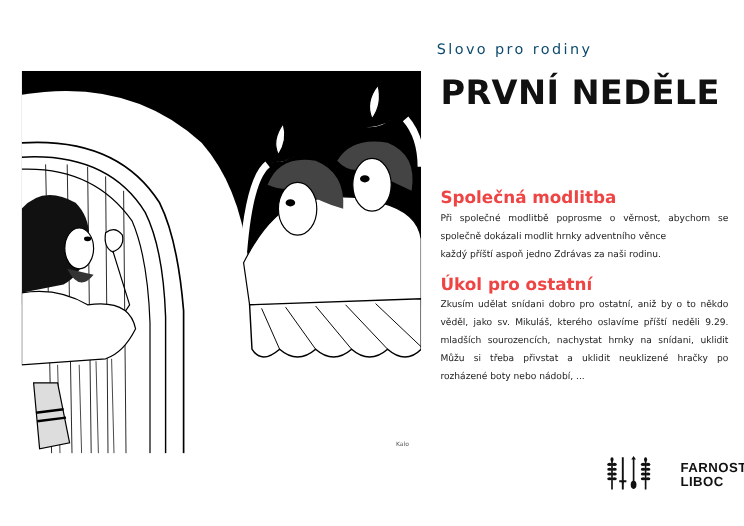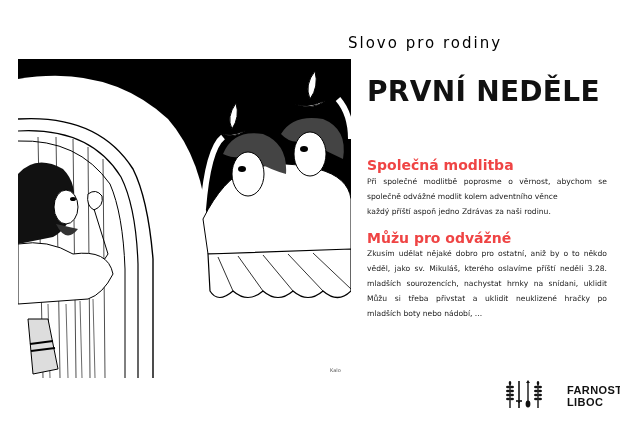--- a/index.html
+++ b/index.html
@@ -4,23 +4,23 @@
 <style>
   html, body { margin:0; padding:0; }
   body { width:620px; height:438px; background:#ffffff; position:relative; overflow:hidden;
          font-family:"DejaVu Sans", sans-serif; color:#111; }
 
   
   .illus { position:absolute; left:18px; top:59px; width:333px; height:319px; overflow:hidden; background:#fff; }
   .illus svg { display:block; }
 
   
-  .kicker { position:absolute; left:348px; top:34px; font-size:15px; letter-spacing:2px; color:#000000;
+  .kicker { position:absolute; left:364px; top:34px; font-size:12px; letter-spacing:2px; color:#0c4a6e;
             font-family:"DejaVu Sans", sans-serif; }
-  .title { position:absolute; left:367px; top:76px; width:250px; font-family:"DejaVu Sans", sans-serif;
+  .title { position:absolute; left:367px; top:62px; width:250px; font-family:"DejaVu Sans", sans-serif;
            font-weight:bold; font-size:28px; line-height:32px; letter-spacing:0.3px; color:#111; }
   .sec-head { position:absolute; left:367px; font-weight:bold; font-size:14px; color:#ef4444;
               font-family:"DejaVu Sans", sans-serif; }
   .sec-body { position:absolute; left:367px; width:240px; font-size:7.6px; line-height:15px; color:#222;
               text-align:justify; font-family:"DejaVu Sans", sans-serif; }
   .sec-body .ln { display:block; text-align:justify; text-align-last:justify; white-space:nowrap; }
   .sec-body .ln.last { text-align-last:left; }
 
   .logo { position:absolute; left:505px; top:379px; display:flex; align-items:center; gap:4px; }
   .logo-text { font-family:Liberation Sans, sans-serif; font-weight:bold; font-size:11px; line-height:12px;
@@ -104,31 +104,31 @@
 
 <div class="kicker">Slovo pro rodiny</div>
 
 <div class="title">
   <div>PRVNÍ NEDĚLE</div>
 </div>
 
 <div class="sec-head" style="top:157px;">Společná modlitba</div>
 <div class="sec-body" style="top:174px;">
   <span class="ln">Při společné modlitbě poprosme o věrnost, abychom se</span>
-  <span class="ln last">společně odvážné modlit kolem adventního věnce</span>
+  <span class="ln last">společně dokázali modlit hrnky adventního věnce</span>
   <span class="ln last">každý příští aspoň jedno Zdrávas za naši rodinu.</span>
 </div>
 
-<div class="sec-head" style="top:230px;">Můžu pro odvážné</div>
+<div class="sec-head" style="top:230px;">Úkol pro ostatní</div>
 <div class="sec-body" style="top:246px;">
-  <span class="ln">Zkusím udělat nějaké dobro pro ostatní, aniž by o to někdo</span>
-  <span class="ln">věděl, jako sv. Mikuláš, kterého oslavíme příští neděli 3.28.</span>
+  <span class="ln">Zkusím udělat snídani dobro pro ostatní, aniž by o to někdo</span>
+  <span class="ln">věděl, jako sv. Mikuláš, kterého oslavíme příští neděli 9.29.</span>
   <span class="ln">mladších sourozencích, nachystat hrnky na snídani, uklidit</span>
   <span class="ln">Můžu si třeba přivstat a uklidit neuklizené hračky po</span>
-  <span class="ln last">mladších boty nebo nádobí, ...</span>
+  <span class="ln last">rozházené boty nebo nádobí, ...</span>
 </div>
 
 <div class="logo">
   <span>
     <svg width="40" height="30" viewBox="0 0 40 30" xmlns="http://www.w3.org/2000/svg">
 
       <line x1="5" y1="4" x2="5" y2="29" stroke="#111" stroke-width="1.4"></line>
       <g fill="#111">
         <ellipse cx="3" cy="8" rx="2" ry="1.3"></ellipse>
           <ellipse cx="7" cy="8" rx="2" ry="1.3"></ellipse>

